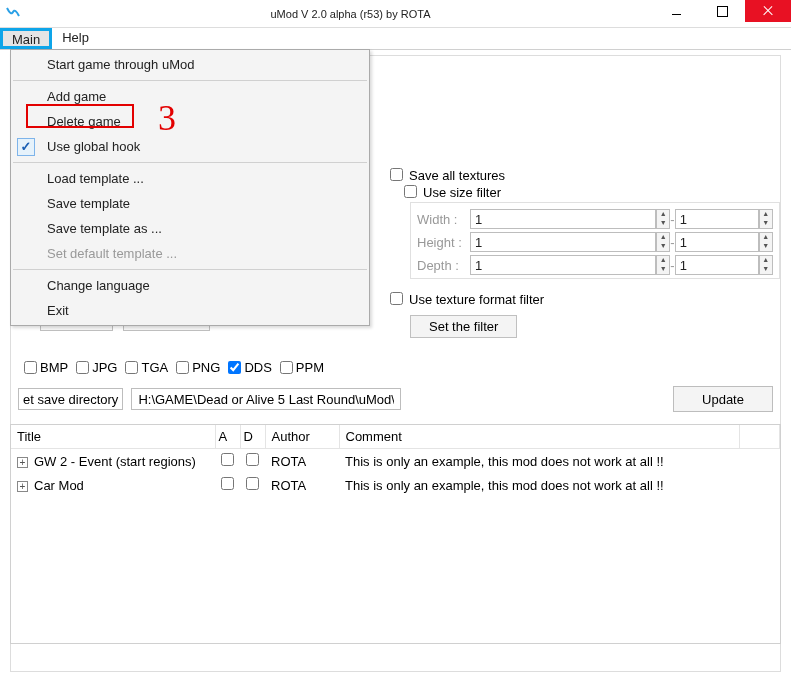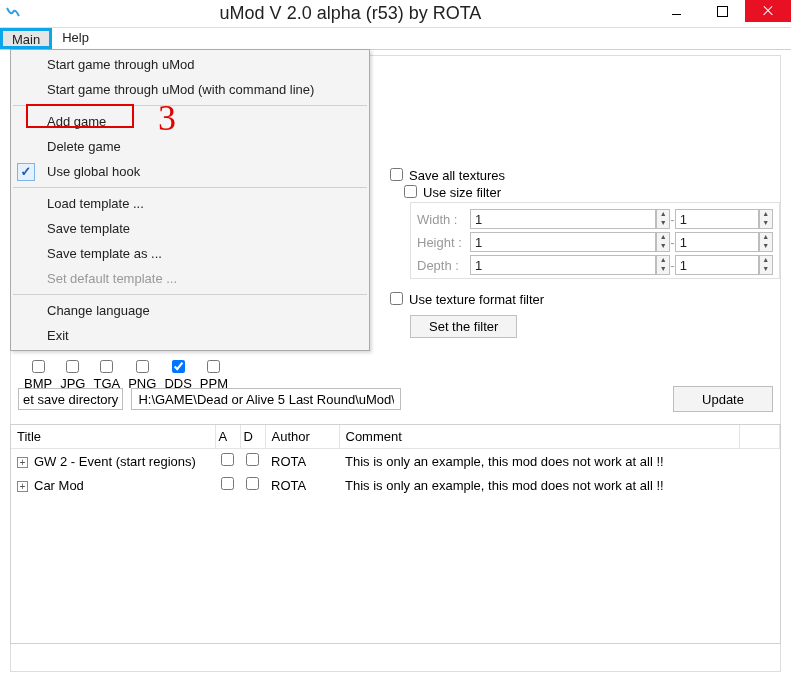--- a/index.html
+++ b/index.html
@@ -2,21 +2,21 @@
 <html><head>
 <meta charset="utf-8">
 <style>
 * { box-sizing: border-box; margin: 0; padding: 0; font-family: "Segoe UI", Tahoma, sans-serif; font-size: 13px; }
 body { background: #fff; width: 791px; height: 682px; overflow: hidden; position: relative; }
 
 
 .titlebar { height: 28px; background: #fff; display: flex; align-items: center; position: relative; border-bottom: 1px solid #ddd; }
 .titlebar .app-icon { width: 18px; height: 18px; margin: 0 8px 0 4px; display: flex; align-items: center; justify-content: center; }
 .titlebar .app-icon svg { width: 16px; height: 16px; }
-.titlebar .title { flex: 1; text-align: center; color: #222; font-size: 18px; padding-right: 120px; }
+.titlebar .title { flex: 1; text-align: center; color: #222; font-size: 11px; padding-right: 120px; }
 .winbtns { position: absolute; right: 0; top: 0; display: flex; }
 .winbtn { width: 46px; height: 22px; display: flex; align-items: center; justify-content: center; font-size: 11px; line-height: 1; }
 .winbtn.min::before { content: ""; display: block; width: 9px; height: 1px; background: #000; margin-top: 6px; }
 .winbtn.max::before { content: ""; display: block; width: 9px; height: 9px; border: 1px solid #000; }
 .winbtn.close { background: #e81123; }
 .winbtn.close::before, .winbtn.close::after { content: ""; position: absolute; width: 12px; height: 1.4px; background: #fff; }
 .winbtn.close { position: relative; }
 .winbtn.close::before { transform: rotate(45deg); }
 .winbtn.close::after { transform: rotate(-45deg); }
 
@@ -54,21 +54,21 @@
 
 .texfmt { position:absolute; left:390px; top:292px; }
 .texfmt button { margin: 6px 0 0 20px; padding: 3px 18px; background:#f4f4f4; border:1px solid #c0c0c0;}
 
 
 .peek-btns { position:absolute; left:40px; top:310px; display:flex; gap:10px;}
 .peek-btns button { padding: 2px 22px; border:1px solid #c0c0c0; background:#f8f8f8;}
 
 
 .fmt-row { position: absolute; left: 24px; top: 360px; display: flex; gap: 6px; align-items:center;}
-.fmt-row label { display:flex; align-items:center; gap:3px; margin-right:2px;flex-direction:column;}
+.fmt-row label { display:flex; align-items:center; gap:3px; margin-right:2px;}
 .fmt-row input { width:13px; height:13px;}
 
 
 .savedir { position:absolute; left:18px; top:386px; right:18px; display:flex; gap:8px; align-items:center;}
 .savedir .lblbtn { border:1px solid #bdbdbd; height:22px; padding:0 4px; display:flex; align-items:center; background:#fff;}
 .savedir input { flex:1; border:1px solid #bdbdbd; height:22px; padding:0 6px;}
 .savedir button { width:100px; height:26px; border:1px solid #bdbdbd; background:#f4f4f4;}
 
 
 .tablewrap { position:absolute; left:10px; right:10px; top:424px; height:220px; border:1px solid #d0d0d0; overflow:hidden;}
@@ -98,21 +98,20 @@
 
 <div class="menubar">
   <div class="mitem open">Main</div>
   <div class="mitem">Help</div>
 </div>
 
 <div class="content"></div>
 
 <div class="dropdown">
   <div class="ditem">Start game through uMod</div>
-  <div class="ditem">Start game through uMod (with command line)</div>
   <div class="sep"></div>
   <div class="ditem">Add game</div>
   <div class="ditem">Delete game</div>
   <div class="ditem">
     <span class="check-gutter">
         <span class="checkbox"></span>
       </span>
     <span>Use global hook</span>
   </div>
   <div class="sep"></div>

